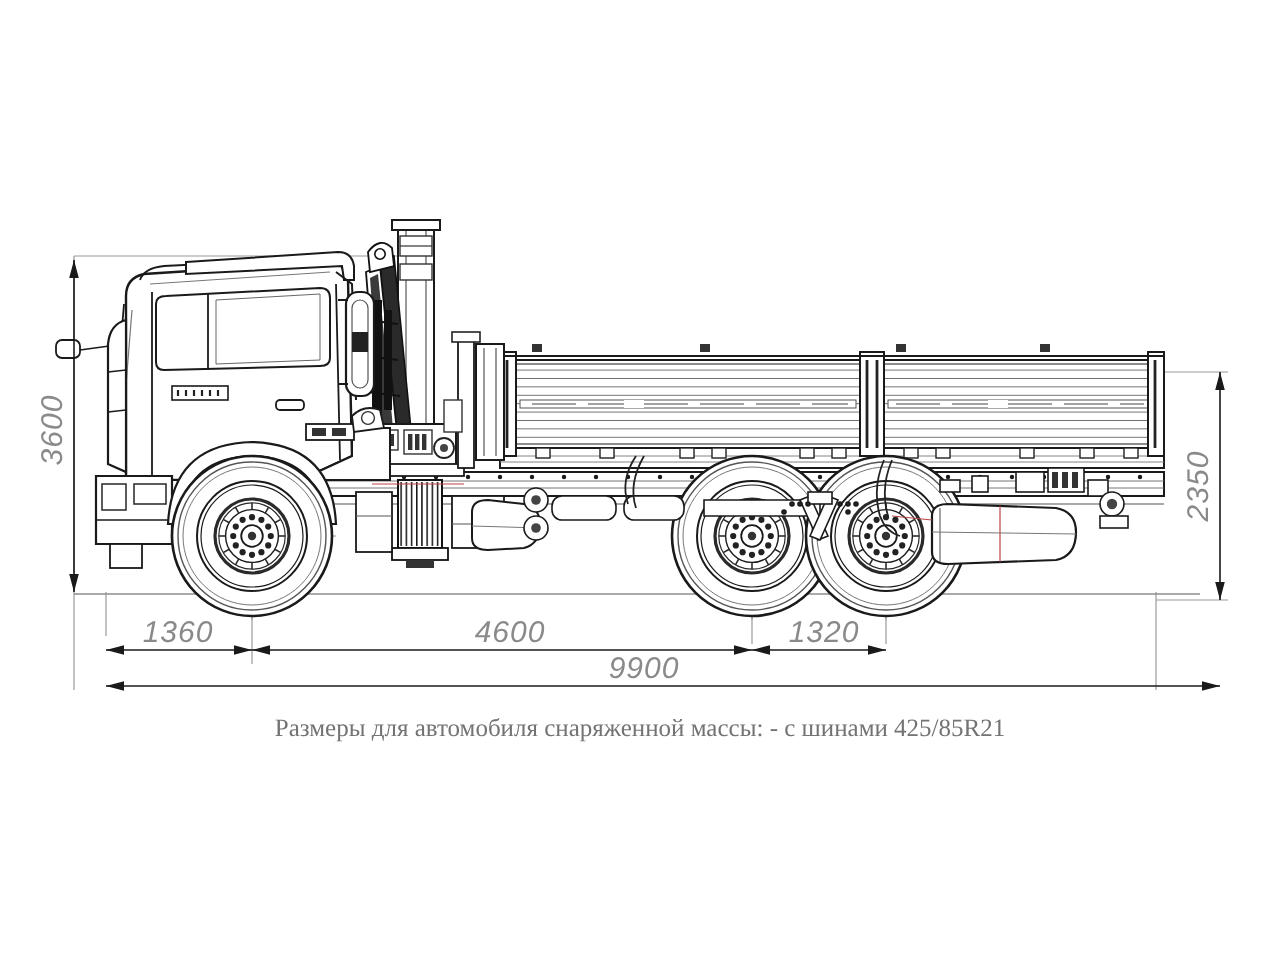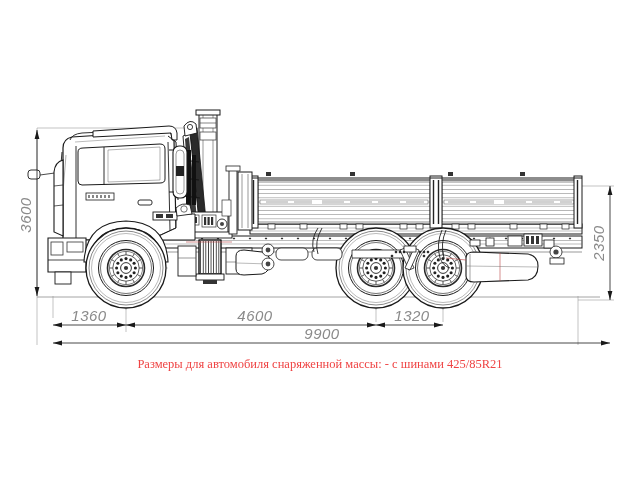--- a/index.html
+++ b/index.html
@@ -5,21 +5,21 @@
   html,body{margin:0;padding:0;background:#ffffff;}
   body{width:640px;height:480px;overflow:hidden;
        font-family:"Liberation Sans", sans-serif;}
   #stage{position:relative;width:640px;height:480px;background:#fff;}
   svg{display:block;}
   .dimtxt{font-family:"Liberation Sans", sans-serif;font-style:italic;
           font-size:15px;fill:#8a8a8a;letter-spacing:0.5px;}
   .dimtxt-v{font-family:"Liberation Sans", sans-serif;font-style:italic;
           font-size:15px;fill:#8a8a8a;letter-spacing:0.5px;}
   .caption{position:absolute;left:0;top:357px;width:640px;text-align:center;
-           font-family:"Liberation Serif", serif;font-size:12.5px;color:#ef4444;
+           font-family:"Liberation Serif", serif;font-size:12.5px;color:#737373;
            white-space:nowrap;}
 </style>
 </head>
 <body>
 
 <div id="stage">
 
 <svg width="640" height="480" viewBox="0 0 640 480">
   <defs>
     <marker id="arrL" markerWidth="10" markerHeight="8" refX="9" refY="4" orient="auto" markerUnits="userSpaceOnUse">

